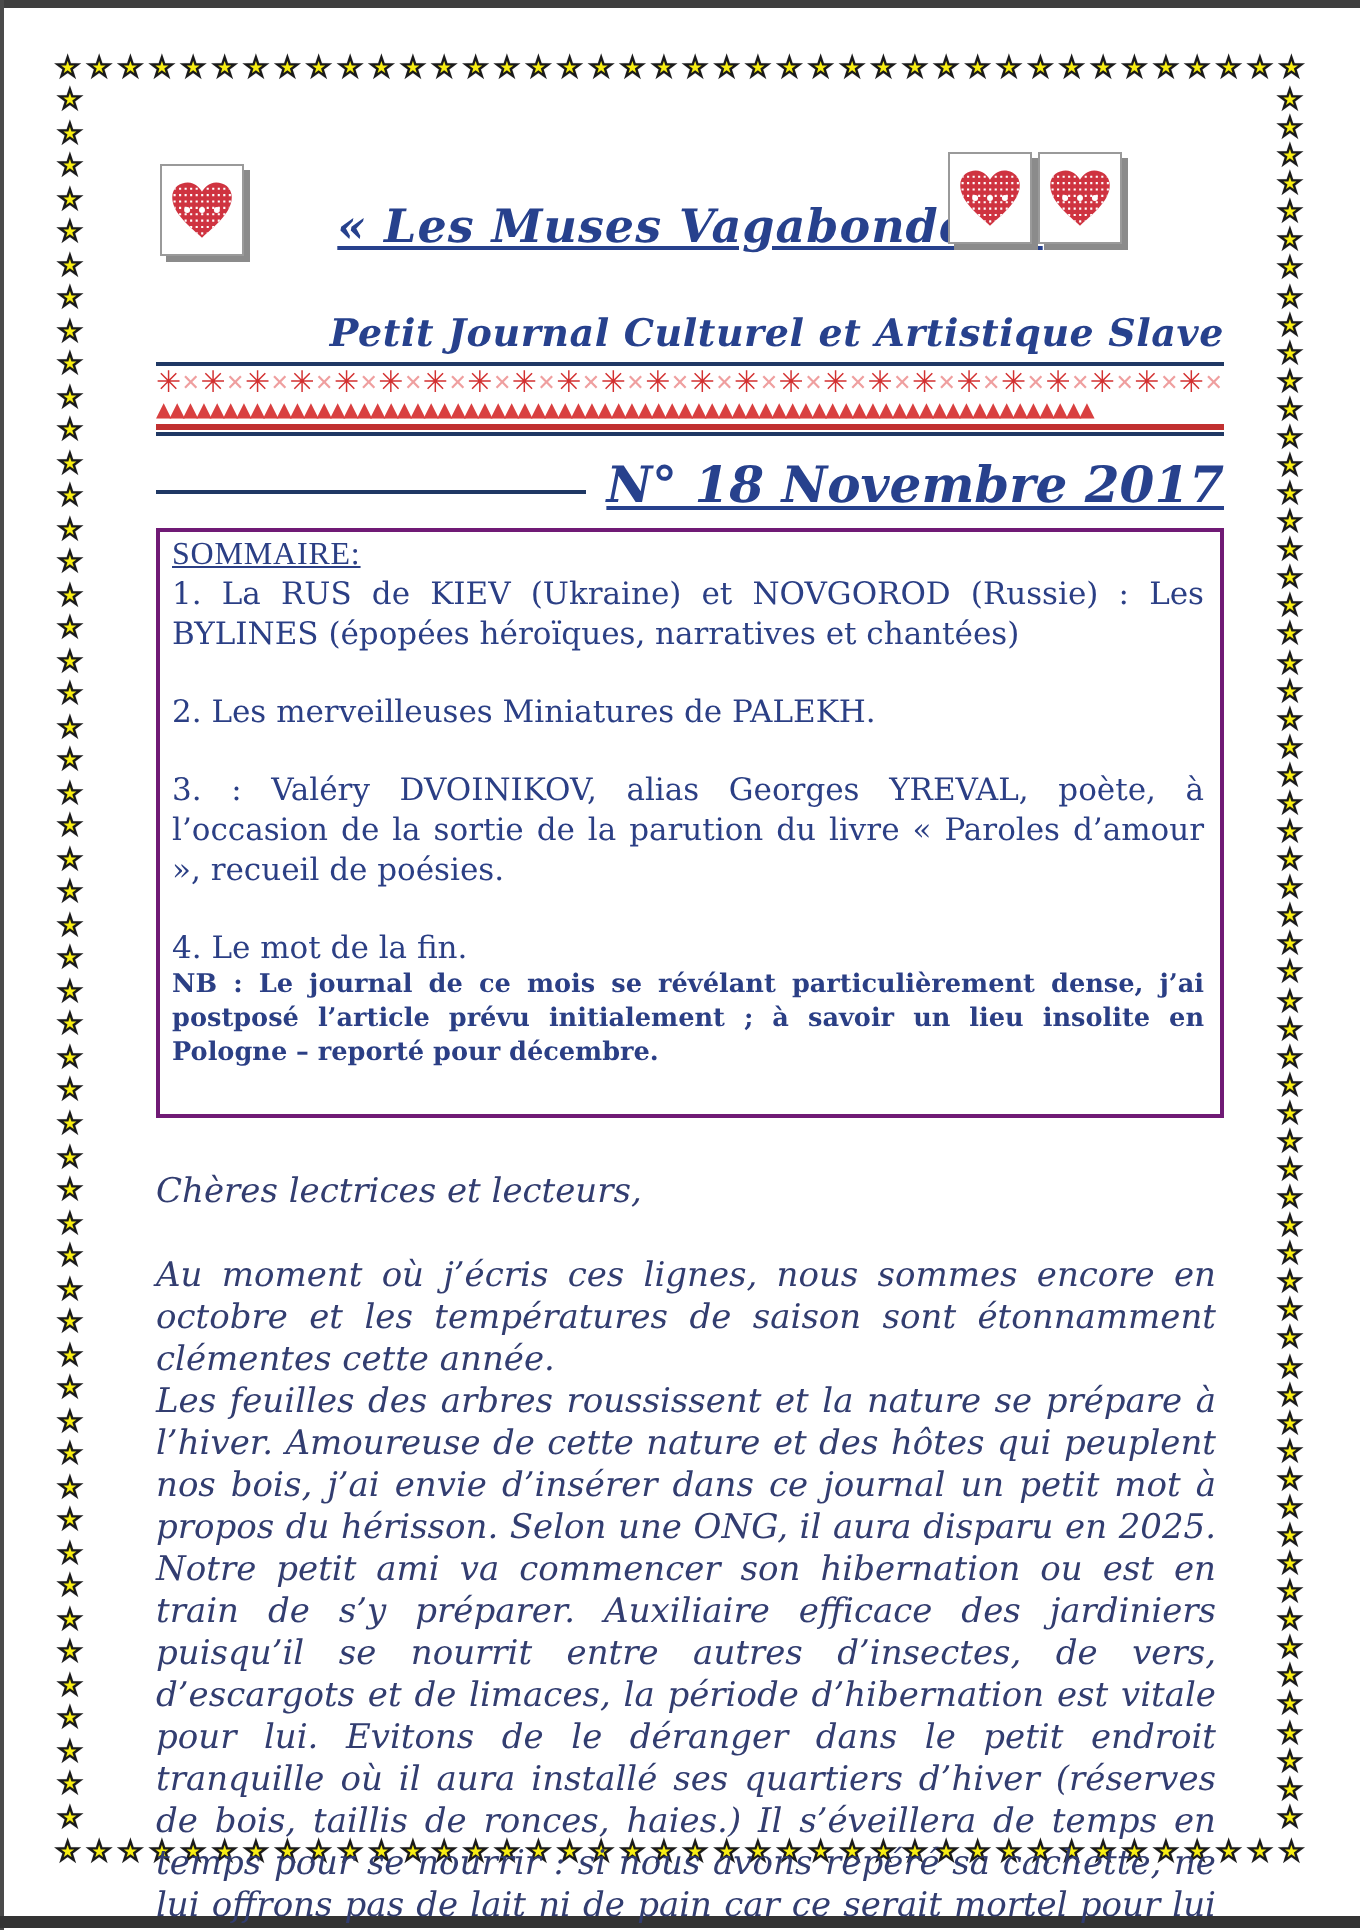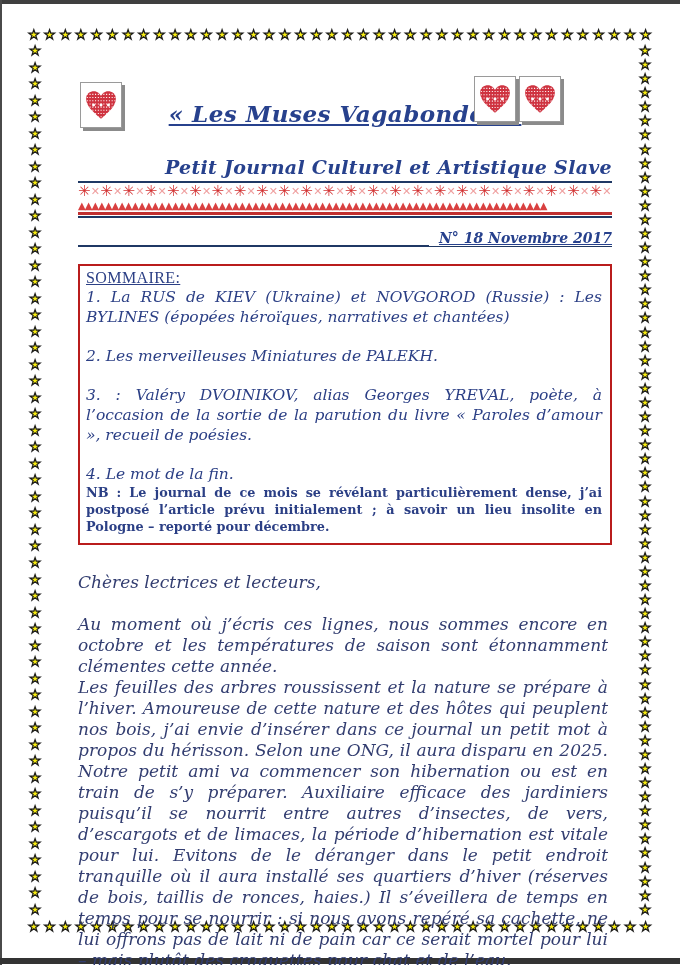--- a/index.html
+++ b/index.html
@@ -61,35 +61,35 @@
   .band-triangles{
     height:12px;overflow:hidden;color:#d94040;font-size:10px;line-height:11px;
     letter-spacing:-1px;border-bottom:3px solid #c13030;
     font-family:"DejaVu Sans",sans-serif;white-space:nowrap;
   }
 
   
   .issue-row{border-bottom:2px solid #1f3864;height:24px;text-align:right;margin-top:3px;}
   .issue{
     display:inline-block;transform:translateY(7px);background:#fff;padding-left:10px;
-    font-size:14px;font-weight:bold;font-style:italic;color:#27418d;
+    font-size:25px;font-weight:bold;font-style:italic;color:#27418d;
     text-decoration:underline;
   }
 
   
   .sommaire{
-    margin-top:17px;border:2px solid #b91c1c;padding:3px 8px 8px 6px;
+    margin-top:17px;border:2px solid #701a75;padding:3px 8px 22px 6px;
     color:#2b3f85;
   }
   .sommaire-heading{
     margin:0;font-size:16px;color:#2b3f85;text-decoration:underline;
     font-family:"Liberation Serif",serif;letter-spacing:.4px;
   }
   .sommaire p.item{
-    margin:0 0 19px 0;font-size:15.5px;font-style:italic;line-height:20px;
+    margin:0 0 19px 0;font-size:15.5px;line-height:20px;
     text-align:justify;
   }
   .sommaire p.item-last{margin-bottom:0;}
   .sommaire p.nb{
     margin:0;font-size:12.8px;font-weight:bold;line-height:17px;
     text-align:justify;
   }
 
   
   .body-text{margin-top:27px;padding-right:4px;color:#323d70;}

